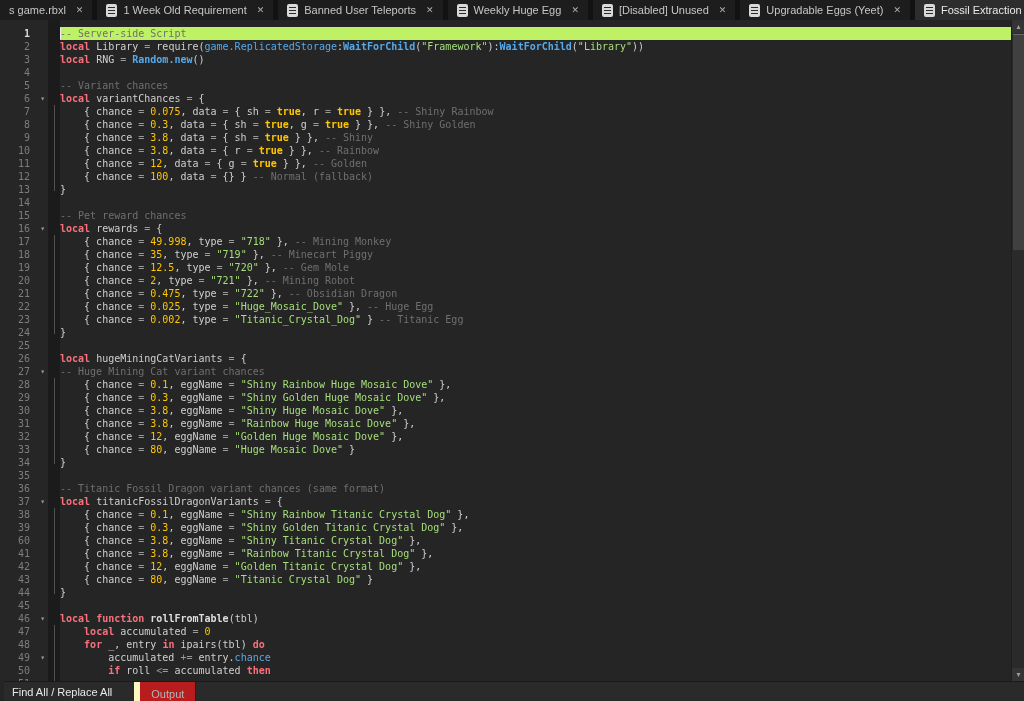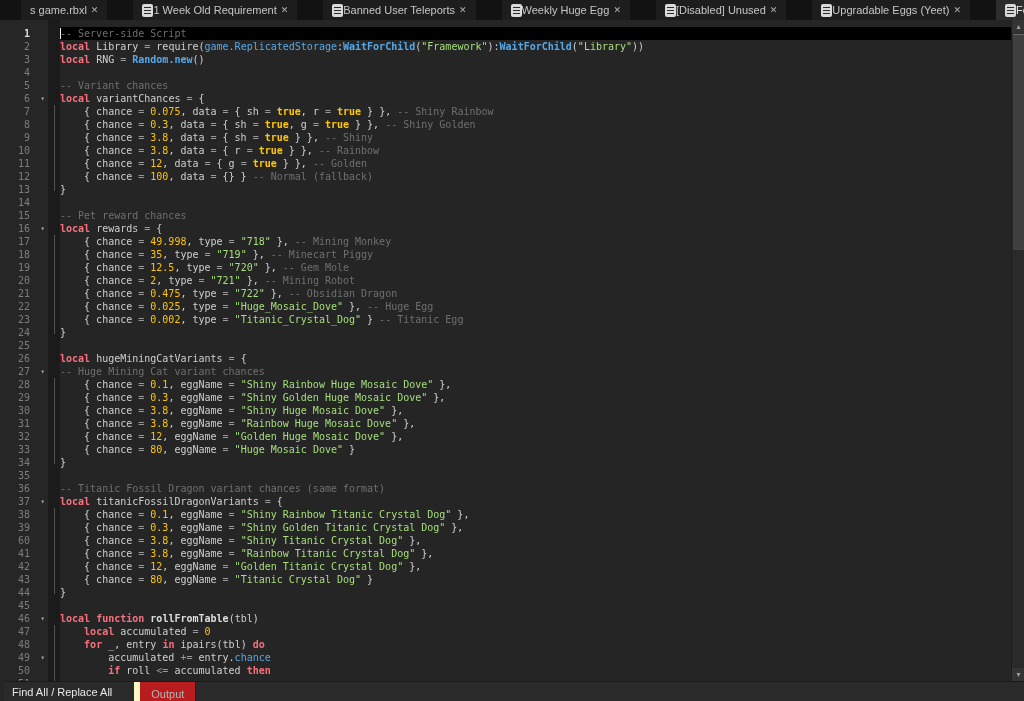--- a/index.html
+++ b/index.html
@@ -1,39 +1,39 @@
 <!DOCTYPE html>
 <html><head>
 <meta charset="utf-8">
 <style>
   * { margin:0; padding:0; box-sizing:border-box; }
   html,body { width:1024px; height:701px; overflow:hidden; background:#252525; font-family:"Liberation Sans", sans-serif; }
 
   
   #tabbar { position:absolute; left:0; top:0; width:1024px; height:20px; background:#121212; display:flex; align-items:stretch; overflow:hidden; }
-  .doc-tab { display:flex; align-items:center; padding:0 9px; margin-right:5px; background:#1d1d1d; color:#c6c6c6; font-size:11px; white-space:nowrap; cursor:default;margin-left:21px; }
+  .doc-tab { display:flex; align-items:center; gap:6px; padding:0 9px; margin-right:5px; background:#1d1d1d; color:#c6c6c6; font-size:11px; white-space:nowrap; cursor:default; }
   .doc-tab.active { background:#2d2d2d; color:#e9e9e9; }
   .doc-tab .close { color:#b0b0b0; font-size:9px; margin-left:4px; }
   .script-icon { width:11px; height:13px; background:#d9d9d9; border-radius:2px; position:relative; flex:0 0 auto; }
   .script-icon i { position:absolute; left:2px; right:2px; height:1px; background:#2a2a2a; display:block; }
   .script-icon i:nth-child(1){ top:3px; } .script-icon i:nth-child(2){ top:6px; } .script-icon i:nth-child(3){ top:9px; }
 
   
   #editor { position:absolute; left:0; top:20px; width:1024px; height:661px; background:#252525; overflow:hidden; }
   #gutter { position:absolute; left:0; top:0; width:48px; height:100%; background:#262626; padding-top:7px; }
   #foldstrip { position:absolute; left:48px; top:0; width:12px; height:100%; background:#1b1b1b; }
   .fold-line { position:absolute; left:6px; width:1px; background:#515151; }
   #codepane { position:absolute; left:60px; top:0; right:13px; height:100%; padding-top:7px; }
 
   .grow, .crow { height:13px; font-family:"DejaVu Sans Mono", monospace; font-size:10px; line-height:13px; white-space:pre; }
   .grow { position:relative; color:#7d7d7d; text-align:right; padding-right:18px; }
   .grow.cur { color:#dadada; font-weight:bold; }
   .grow .fold { position:absolute; right:3px; top:0; color:#9c9c9c; font-size:8px; font-weight:normal; }
   .crow { position:relative; color:#cfcfcf; }
-  .crow.cur { background:#000000; }
+  .crow.cur { background:#bef264; }
   .caret { position:absolute; left:0; top:1px; width:1px; height:11px; background:#eeeeee; }
 
   .t-kw  { color:#f8707c; font-weight:bold; }
   .t-id  { color:#cfcfcf; }
   .t-fn  { color:#dedede; font-weight:bold; }
   .t-op  { color:#9a9a9a; }
   .t-num { color:#ffc600; }
   .t-bool{ color:#ffc600; font-weight:bold; }
   .t-str { color:#a5df7a; }
   .t-com { color:#6f6f6f; }

